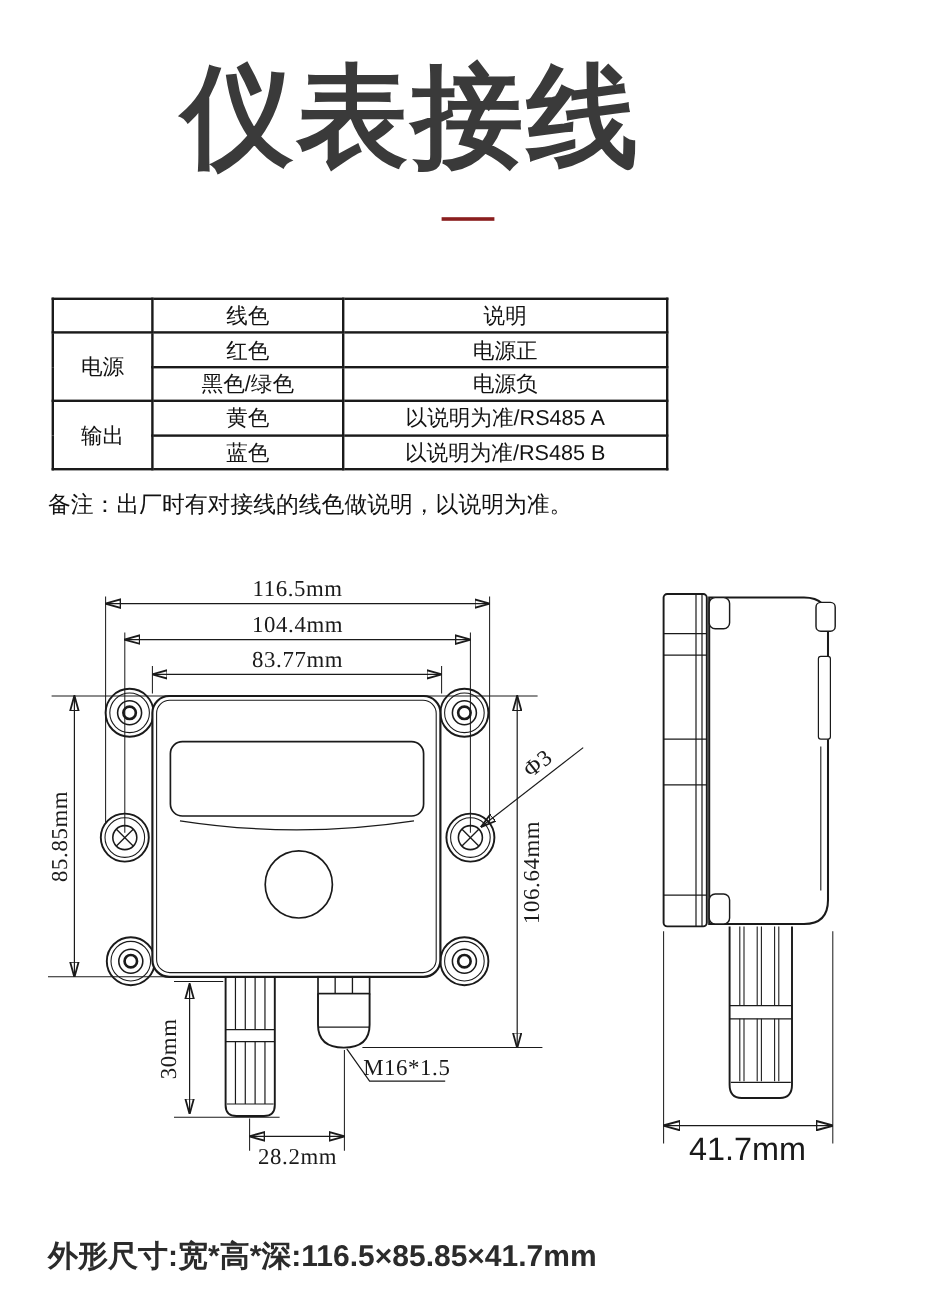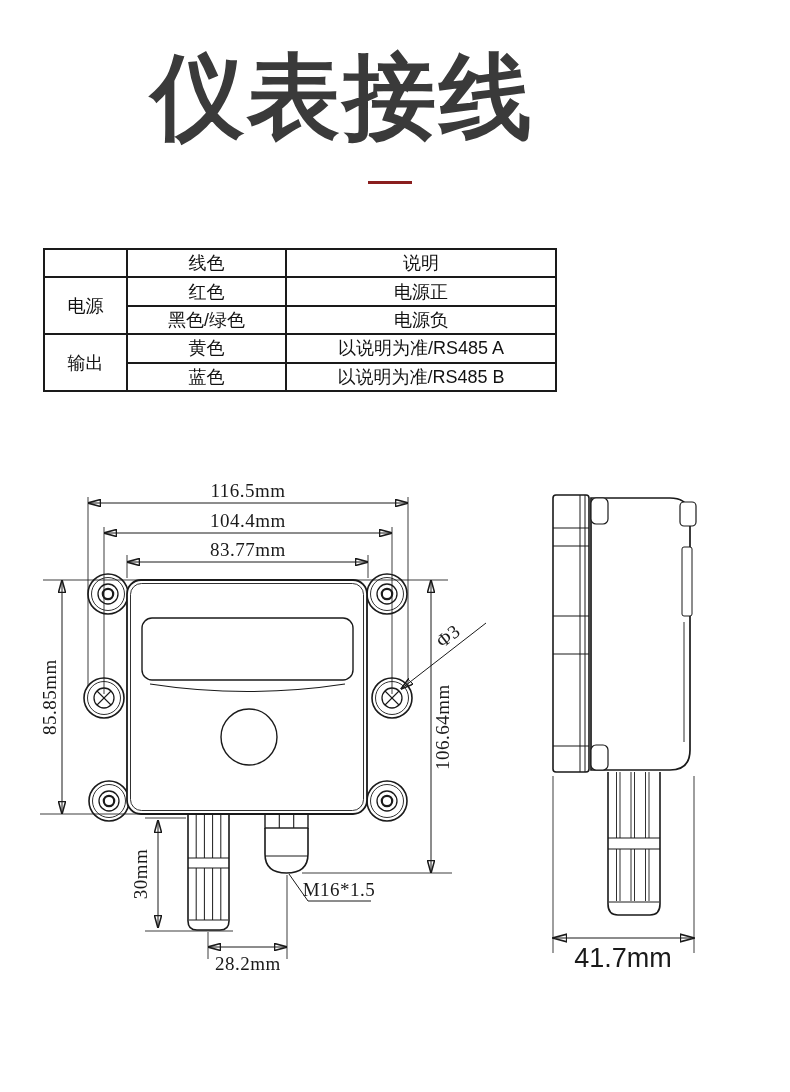--- a/index.html
+++ b/index.html
@@ -66,20 +66,21 @@
         <td>黄色</td>
         <td>以说明为准/RS485 A</td>
       </tr>
       <tr>
         <td>蓝色</td>
         <td>以说明为准/RS485 B</td>
       </tr>
     </tbody>
   </table>
 
+  <p class="note">备注：出厂时有对接线的线色做说明，以说明为准。</p>
 
   <svg class="drawing" viewBox="0 470 790 545">
     <defs>
       <marker id="arr" viewBox="0 0 12 8" refX="11.6" refY="4" markerWidth="13" markerHeight="8.6" orient="auto-start-reverse">
         <path d="M12,4 L0,0.7 L0,7.3 Z" fill="#1a1a1a" stroke="none"></path>
       </marker>
     </defs>
 
     <g>
       <g>
@@ -231,13 +232,14 @@
       <path d="M289,874 L308,901 L371,901" class="dimline"></path>
       <text x="339" y="896" class="dim" text-anchor="middle">M16*1.5</text>
 
       <line x1="553" y1="776" x2="553" y2="953" class="ext"></line>
       <line x1="694" y1="776" x2="694" y2="953" class="ext"></line>
       <line x1="553" y1="938" x2="694" y2="938" class="b11" marker-start="url(#arr)" marker-end="url(#arr)"></line>
       <text x="623" y="967" class="dim-lg" text-anchor="middle">41.7mm</text>
     </g>
   </svg>
 
+  <p class="footer">外形尺寸:宽*高*深:116.5×85.85×41.7mm</p>
 </div>
 
 </body></html>

